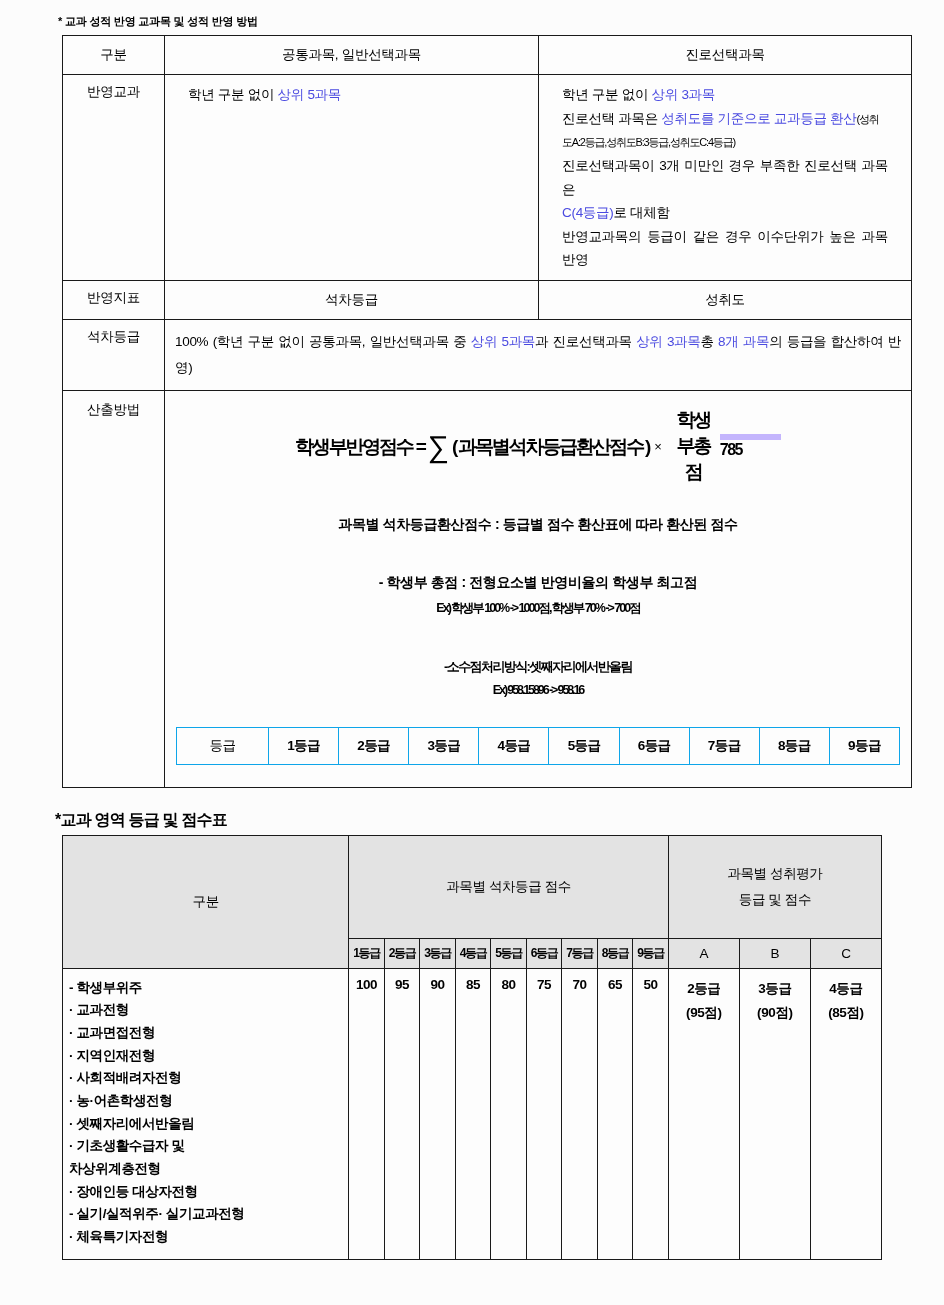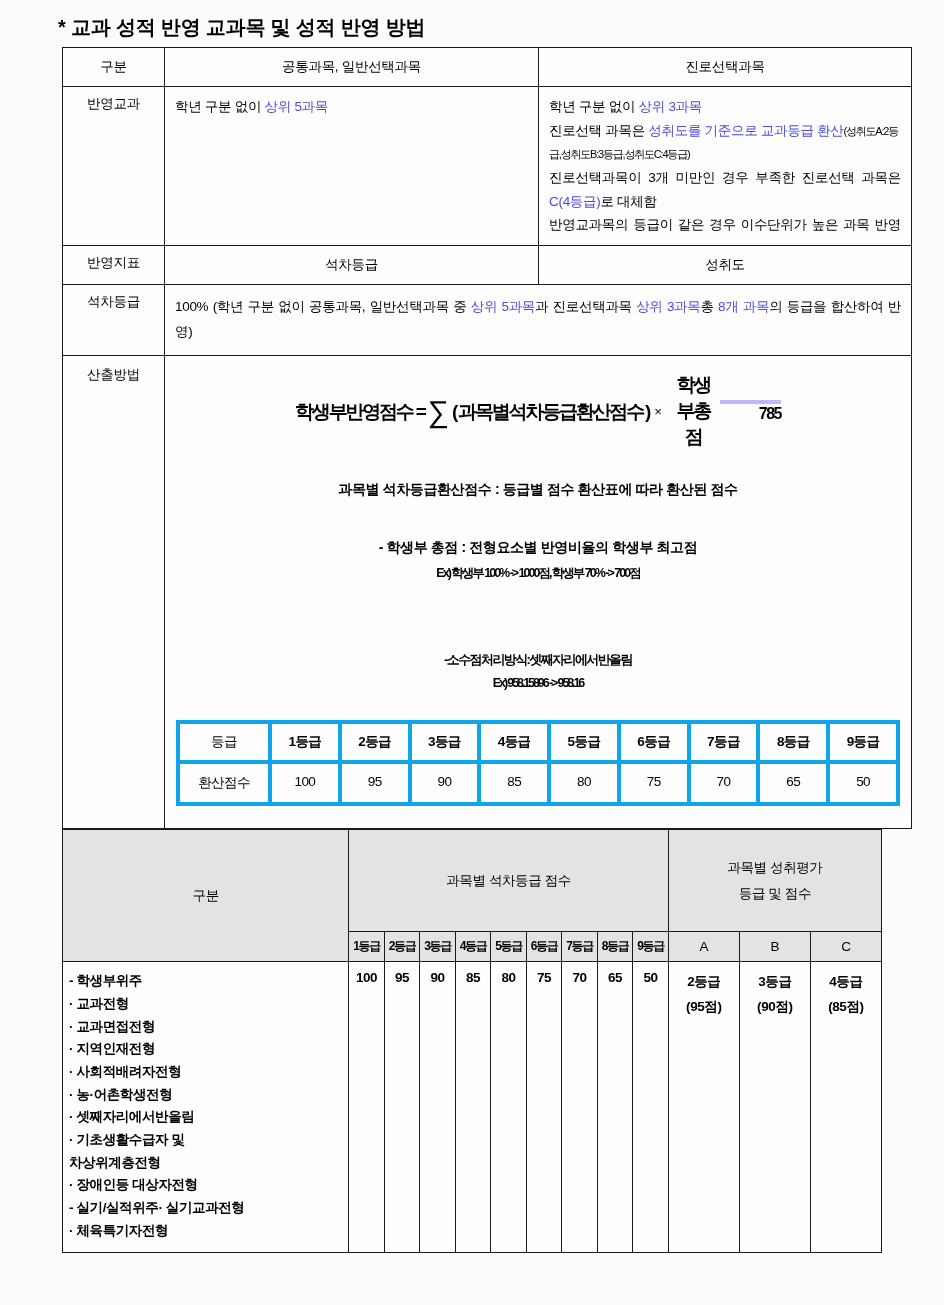--- a/index.html
+++ b/index.html
@@ -9,21 +9,21 @@
     height: 1305px;
     background: #fcfcfc;
     font-family: "Liberation Sans", "DejaVu Sans", sans-serif;
     color: #000;
     position: relative;
     overflow: hidden;
   }
   .page { padding: 8px 0 0 0; }
 
   .section-title {
-    font-size: 20px;
+    font-size: 11px;
     font-weight: bold;
     margin: 6px 16px 6px 58px;
     letter-spacing: -0.2px;
   }
   .section-title-2 {
     font-size: 16px;
     font-weight: bold;
     margin: 22px 0 4px 55px;
     letter-spacing: -0.8px;
   }
@@ -47,21 +47,21 @@
     padding: 8px 4px;
     width: 102px;
     font-size: 13.5px;
   }
   .hdr-center {
     text-align: center;
     padding: 10px 4px;
     font-size: 13.5px;
   }
   .cellbody {
-    padding: 8px 10px;
+    padding: 8px 23px;
     line-height: 1.75;
     margin-left: 36px;
   }
   .blue { color: #4a4ae0; }
   .small-inline {
     font-size: 11px;
     letter-spacing: -1.2px;
   }
   .just { text-align: justify; text-align-last: justify; }
   .ratio-cell { padding: 9px 10px 10px 10px; line-height: 1.9; }
@@ -86,52 +86,52 @@
   .formula .times { font-size: 13px; font-weight: normal; letter-spacing: 0; padding: 0 3px;}
   .frac {
     display: inline-flex;
     flex-direction: row;
     align-items: center;
     vertical-align: middle;
     letter-spacing: -2.2px;
   }
   .frac .num { padding: 0 4px 1px 4px; }
   .frac .den {
-    border-top: 4px solid #c4b5fd;
+    border-top: 6px solid #c4b5fd;
     width: 100%;
-    text-align: right;
+    text-align: left;
     padding-top: 1px;
     font-size: 16px;
     letter-spacing: -1.5px;
   }
   .note-line {
     text-align: center;
     font-size: 14px;
     font-weight: bold;
     letter-spacing: -0.4px;
   }
   .note-1 { margin-top: 28px; }
   .note-2 { margin-top: 40px; }
   .note-ex {
     text-align: center;
     font-size: 12.5px;
     font-weight: bold;
     letter-spacing: -2px;
     margin-top: 8px;
   }
-  .note-3 { margin-top: 69px; font-size: 13px; letter-spacing: -1.6px; }
+  .note-3 { margin-top: 41px; font-size: 13px; letter-spacing: -1.6px; }
   .note-ex2 { margin-top: 7px; letter-spacing: -2.1px; }
 
   table.convert {
     border-collapse: collapse;
     margin: 30px auto 22px auto;
     width: 724px;
   }
   table.convert td {
-    border: 4px solid #0ea5e9;
+    border: 1px solid #0ea5e9;
     text-align: center;
     font-size: 13.5px;
     padding: 9px 2px;
     letter-spacing: -0.6px;
   }
   table.convert tr.head td { font-weight: bold; }
   table.convert tr.head td.firstcol,
   table.convert tr.body td.firstcol { font-weight: normal; }
   table.convert td.firstcol { width: 92px; }
   table.convert tr.body td { padding: 10px 2px; }
@@ -242,40 +242,29 @@
                 <td>1등급</td>
                 <td>2등급</td>
                 <td>3등급</td>
                 <td>4등급</td>
                 <td>5등급</td>
                 <td>6등급</td>
                 <td>7등급</td>
                 <td>8등급</td>
                 <td>9등급</td>
               </tr>
-              <tr class="body">
-                <td class="firstcol">환산점수</td>
-                <td>100</td>
-                <td>95</td>
-                <td>90</td>
-                <td>85</td>
-                <td>80</td>
-                <td>75</td>
-                <td>70</td>
-                <td>65</td>
-                <td>50</td>
-              </tr>
             </tbody>
           </table>
 
         </td>
       </tr>
     </tbody>
   </table>
 
+  <div class="section-title-2">*교과 영역 등급 및 점수표</div>
 
   <table class="grid2">
     <tbody>
       <tr>
         <td class="head divcol" rowspan="2">구분</td>
         <td class="head" colspan="9">과목별 석차등급 점수</td>
         <td class="head head-tall" colspan="3">
           <div>과목별 성취평가</div>
           <div>등급 및 점수</div>
         </td>

